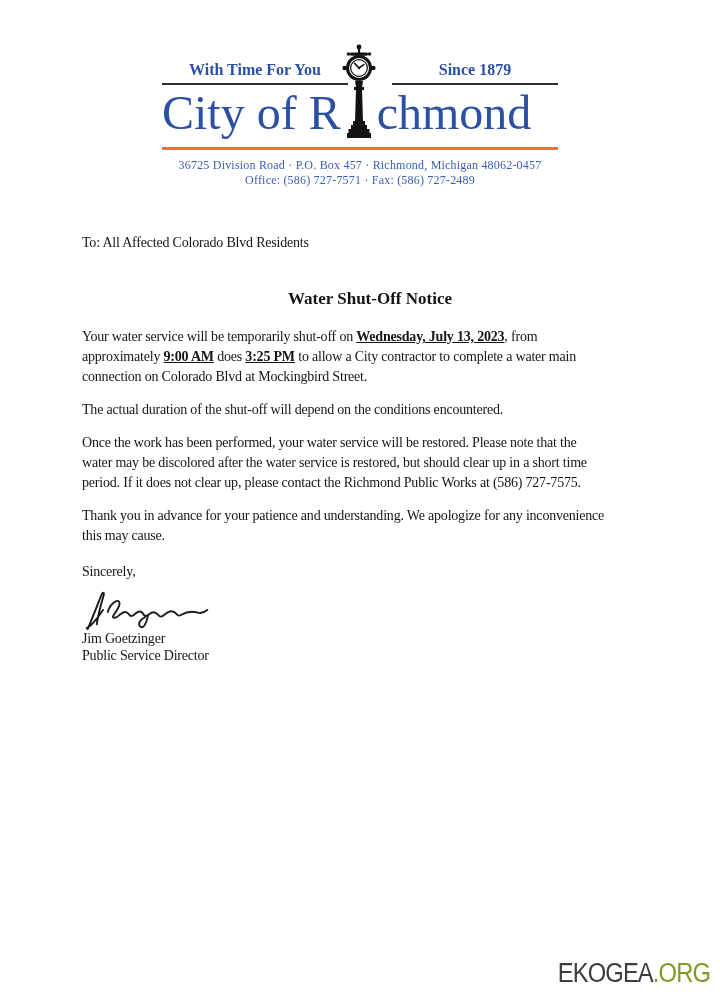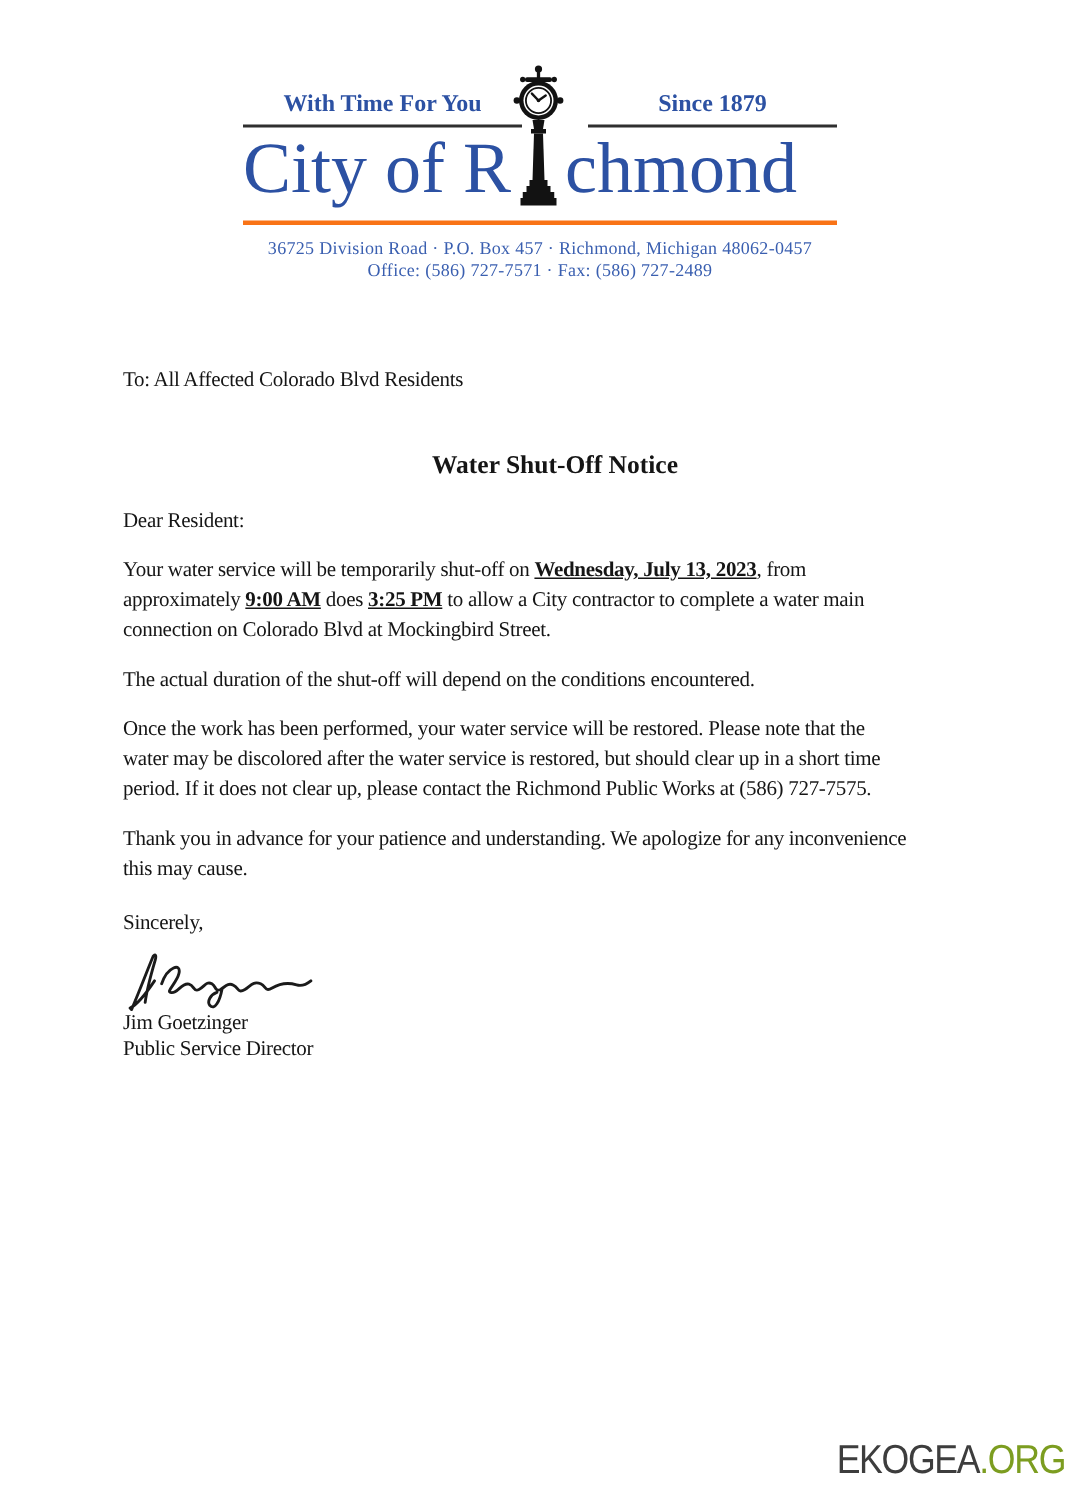--- a/index.html
+++ b/index.html
@@ -6,21 +6,21 @@
   html, body { background: #ffffff; }
   .page {
     position: relative;
     width: 720px; height: 1000px;
     background: #ffffff;
     overflow: hidden;
     font-family: "Liberation Serif", "DejaVu Serif", serif;
     color: #151515;
   }
   
-  .letterhead { width: 396px; margin: 60px auto 16px; }
+  .letterhead { width: 396px; margin: 60px auto 5px; }
   .tag-row { display: flex; align-items: flex-end; }
   .tag {
     font-size: 16px; font-weight: bold; line-height: 20px;
     color: #2c51a3; text-align: center;
     border-bottom: 2px solid #2f2f2f; padding-bottom: 3px;
   }
   .tag-left  { width: 186px; }
   .tag-gap   { width: 44px; }
   .tag-right { width: 166px; }
   .cityline {
@@ -103,21 +103,20 @@
               <rect x="5" y="90" width="24" height="5"></rect>
             </g>
           </svg></span><span>chmond</span></div>
     <div class="addr addr-first">36725 Division Road · P.O. Box 457 · Richmond, Michigan 48062-0457</div>
     <div class="addr">Office: (586) 727-7571 · Fax: (586) 727-2489</div>
   </div>
 
   <div class="body">
     <p class="to">To: All Affected Colorado Blvd Residents</p>
     <h2 class="title">Water Shut-Off Notice</h2>
-    <p class="salutation">Dear Resident:</p>
     <p class="para"><span>Your water service will be temporarily shut-off on </span><span class="hl">Wednesday, July 13, 2023</span><span>, from
 approximately </span><span class="hl">9:00 AM</span><span> does </span><span class="hl">3:25 PM</span><span> to allow a City contractor to complete a water main
 connection on Colorado Blvd at Mockingbird Street.</span></p>
     <p class="para">The actual duration of the shut-off will depend on the conditions encountered.</p>
     <p class="para">Once the work has been performed, your water service will be restored. Please note that the
 water may be discolored after the water service is restored, but should clear up in a short time
 period. If it does not clear up, please contact the Richmond Public Works at (586) 727-7575.</p>
     <p class="para">Thank you in advance for your patience and understanding. We apologize for any inconvenience
 this may cause.</p>
     <p class="closing">Sincerely,</p>

